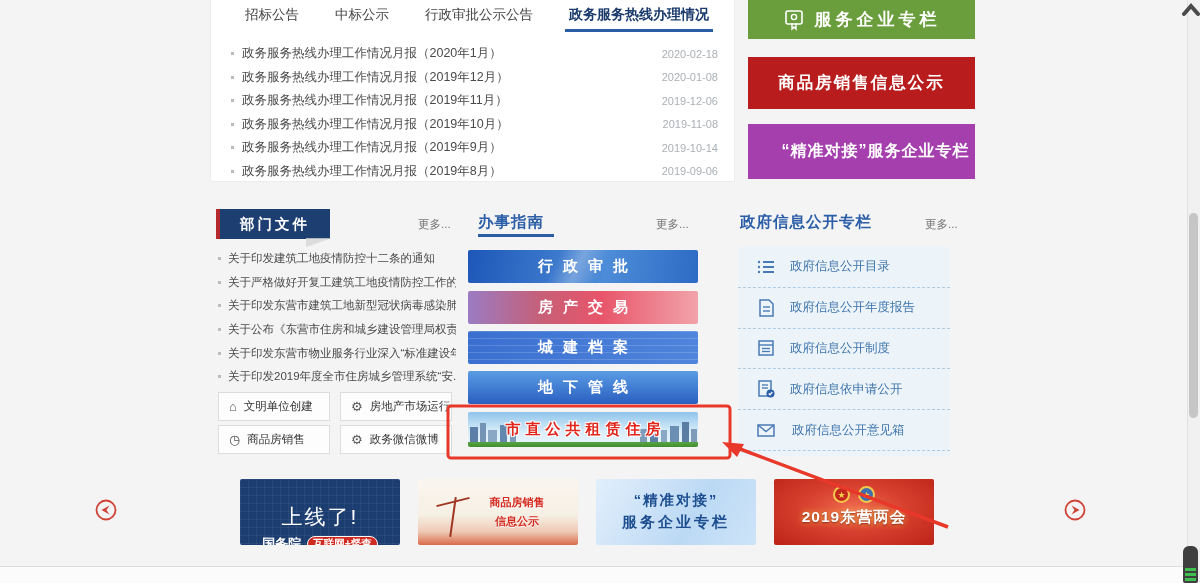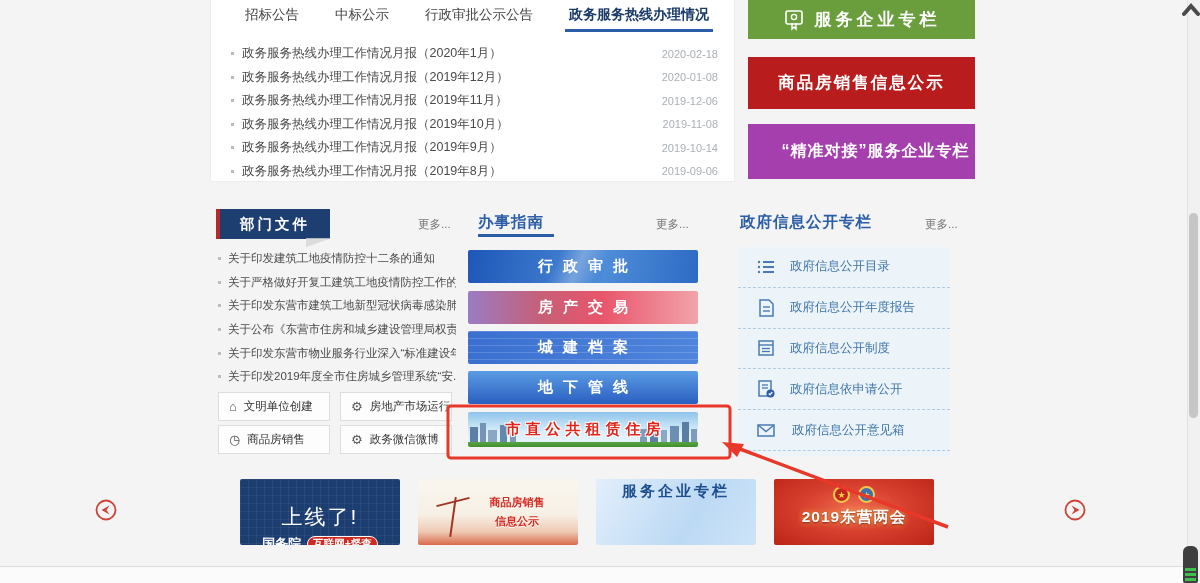--- a/index.html
+++ b/index.html
@@ -320,20 +320,21 @@
 </div>
 <div class="abs banner banner2">
   <span class="crane-v"></span>
   <span class="crane-h"></span>
   <div class="b2-text">
     <div>商品房销售</div>
     <div>信息公示</div>
   </div>
 </div>
 <div class="abs banner banner3">
+  <div class="b3-l1">“精准对接”</div>
   <div class="b3-l2">服务企业专栏</div>
 </div>
 <div class="abs banner banner4">
   <div class="emblems">
     <span class="emblem emblem-national">★</span>
     <span class="emblem emblem-cppcc">★</span>
   </div>
   <div class="b4-title">2019东营两会</div>
 </div>
 

